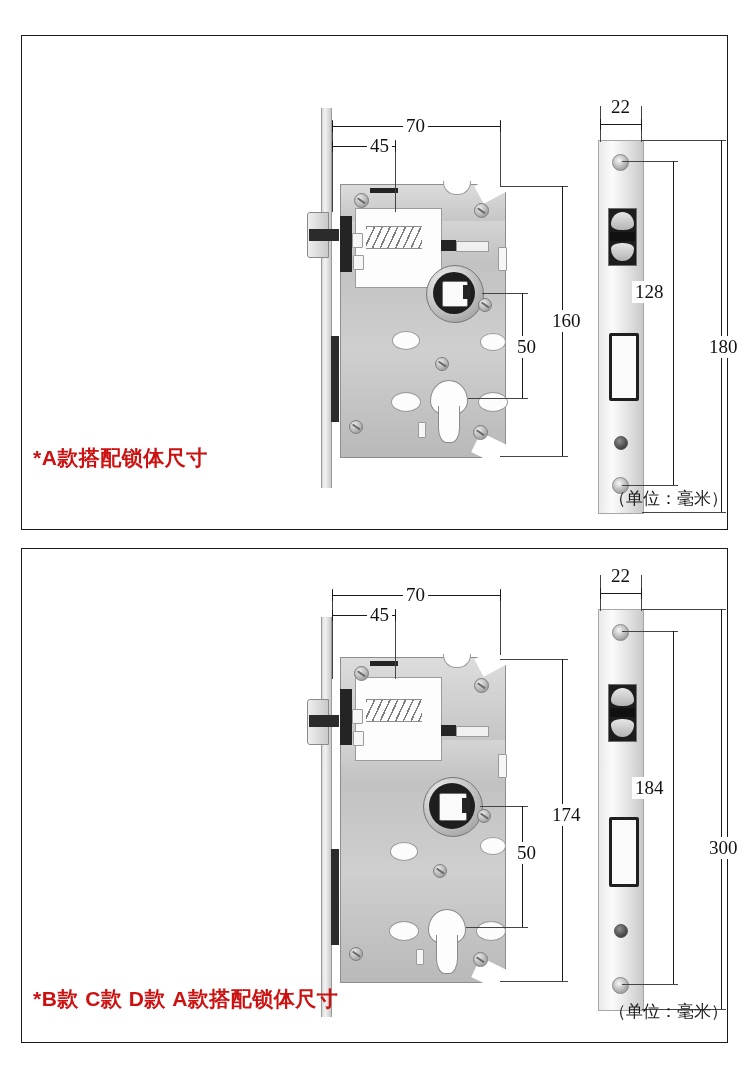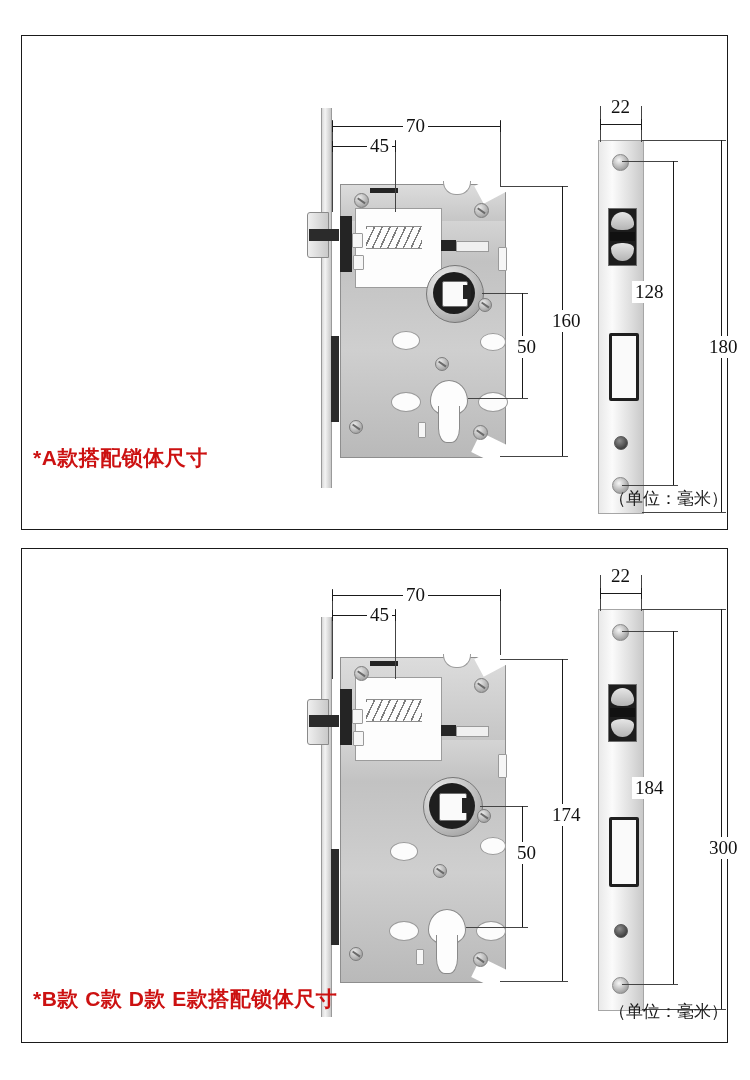--- a/index.html
+++ b/index.html
@@ -437,14 +437,14 @@
   <div class="ext-h" style="left:600px; top:435px; width:56px;"></div>
   <div class="dline-v" style="left:651px; top:82px; height:353px;"></div>
   <div class="dim-label" style="left:610px; top:228px;">184</div>
 
   <div class="ext-h" style="left:620px; top:60px; width:84px;"></div>
   <div class="ext-h" style="left:620px; top:460px; width:84px;"></div>
   <div class="dline-v" style="left:699px; top:60px; height:400px;"></div>
   <div class="dim-label" style="left:684px; top:288px;">300</div>
 </div>
 
-<div class="panel-caption" style="top:985px;">*B款 C款 D款 E款搭配锁体尺寸</div>
+<div class="panel-caption" style="top:985px;">*B款 C款 D款 A款搭配锁体尺寸</div>
 <div class="unit-note" style="top:1000px;">（单位：毫米）</div>
 
 </body></html>

